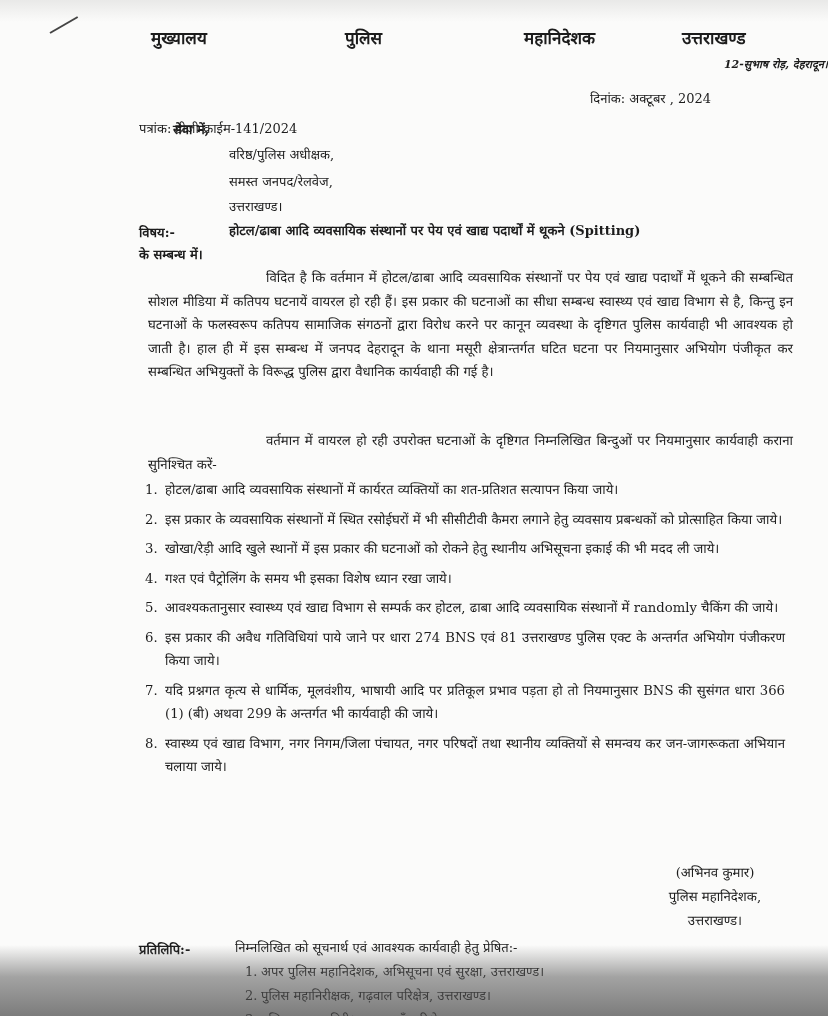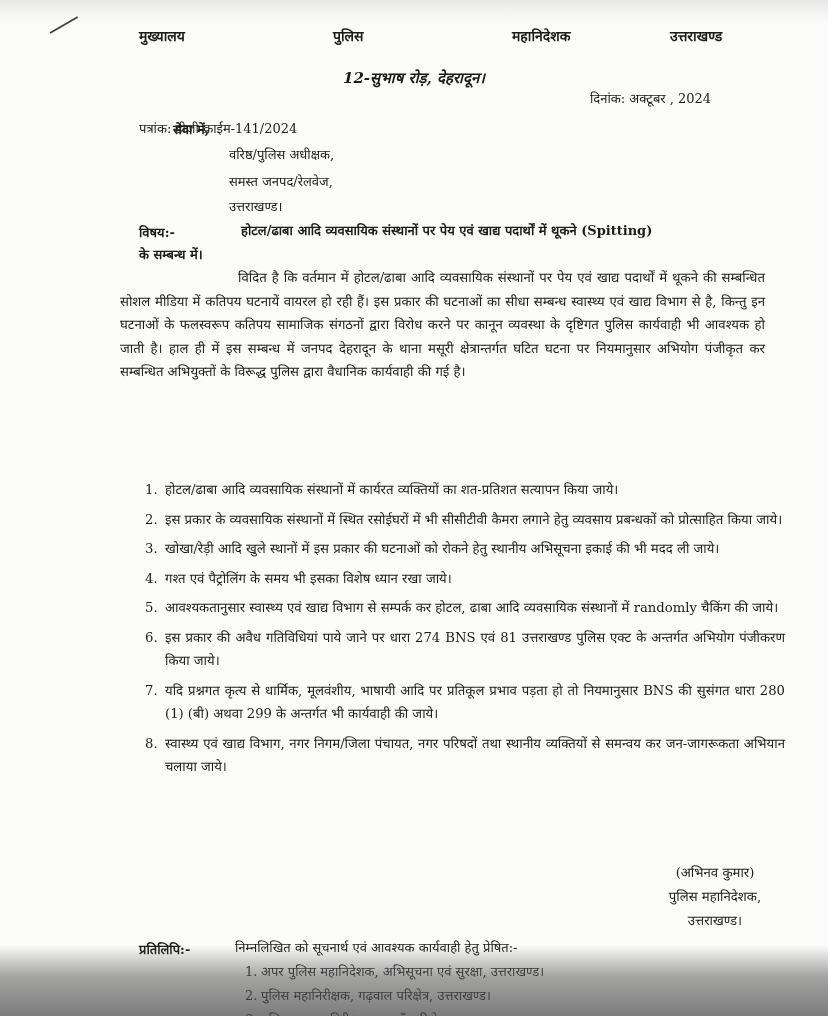--- a/index.html
+++ b/index.html
@@ -11,29 +11,29 @@
   }
   .page { position: absolute; left: 0; top: 0; width: 828px; height: 1016px; }
   .topshade {
     position: absolute; left: 0; top: 0; width: 828px; height: 22px;
     background: linear-gradient(#e9e9e8, rgba(251,251,250,0));
   }
   .mark {
     position: absolute; left: 50px; top: 32px; width: 32px; height: 2px;
     background: #444; transform: rotate(-30deg); transform-origin: left center;
   }
-  .hdr { position: absolute; top: 26px; font-size: 14px; font-weight: bold; }
+  .hdr { position: absolute; top: 26px; font-size: 17px; font-weight: bold; margin-left: 12px; }
   .addr {
-    position: absolute; top: 67px; left: 0; width: 828px; text-align: center;
-    font-size: 15px; font-weight: bold; font-style: italic;
+    position: absolute; top: 56px; left: 0; width: 828px; text-align: right;
+    font-size: 11px; font-weight: bold; font-style: italic;
   }
   .t { position: absolute; font-size: 13px; white-space: nowrap; }
   .b { font-weight: bold; }
   .para {
-    position: absolute; left: 120px; width: 645px; font-size: 13.2px;
+    position: absolute; left: 148px; width: 645px; font-size: 13.2px;
     line-height: 23.5px; text-align: justify; text-align-last: left;
   }
   .indent { text-indent: 118px; }
   .list { position: absolute; left: 145px; width: 640px; margin: 0; padding: 0; list-style: none; }
   .list li { font-size: 13.2px; line-height: 23.5px; display: flex; margin-bottom: 6px; }
   .list li .num { width: 20px; flex: none; }
   .list li .txt { flex: 1; text-align: justify; text-align-last: left; }
   .sig {
     position: absolute; left: 672px; top: 820px; width: 130px; height: 50px;
     font-family: "DejaVu Sans", sans-serif; color: #2a3470; font-style: italic;
@@ -65,24 +65,25 @@
 
   <div class="t" style="left:139px; top:91px;margin-top:28px;">पत्रांक: डीजी-क्राईम-141/2024</div>
   <div class="t" style="left:590px; top:89px;text-align:right;">दिनांक: अक्टूबर     , 2024</div>
 
   <div class="t b" style="left:139px; top:120px;margin-left:34px;">सेवा में,</div>
   <div class="t" style="left:229px; top:145px;">वरिष्ठ/पुलिस अधीक्षक,</div>
   <div class="t" style="left:229px; top:172px;">समस्त जनपद/रेलवेज,</div>
   <div class="t" style="left:229px; top:197px;">उत्तराखण्ड।</div>
 
   <div class="t b" style="left:139px; top:223px;text-align:center;">विषय:-</div>
-  <div class="t b" style="left:229px; top:221px;margin-left:12px;">होटल/ढाबा आदि व्यवसायिक संस्थानों पर पेय एवं खाद्य पदार्थों में थूकने (Spitting)</div>
+  <div class="t b" style="left:229px; top:221px;">होटल/ढाबा आदि व्यवसायिक संस्थानों पर पेय एवं खाद्य पदार्थों में थूकने (Spitting)</div>
   <div class="t b" style="left:139px; top:245px;">के सम्बन्ध में।</div>
 
   <div class="para indent" style="top:266px;">विदित है कि वर्तमान में होटल/ढाबा आदि व्यवसायिक संस्थानों पर पेय एवं खाद्य पदार्थों में थूकने की सम्बन्धित सोशल मीडिया में कतिपय घटनायें वायरल हो रही हैं। इस प्रकार की घटनाओं का सीधा सम्बन्ध स्वास्थ्य एवं खाद्य विभाग से है, किन्तु इन घटनाओं के फलस्वरूप कतिपय सामाजिक संगठनों द्वारा विरोध करने पर कानून व्यवस्था के दृष्टिगत पुलिस कार्यवाही भी आवश्यक हो जाती है। हाल ही में इस सम्बन्ध में जनपद देहरादून के थाना मसूरी क्षेत्रान्तर्गत घटित घटना पर नियमानुसार अभियोग पंजीकृत कर सम्बन्धित अभियुक्तों के विरूद्ध पुलिस द्वारा वैधानिक कार्यवाही की गई है।</div>
+  <div class="para indent" style="top:429px;">वर्तमान में वायरल हो रही उपरोक्त घटनाओं के दृष्टिगत निम्नलिखित बिन्दुओं पर नियमानुसार कार्यवाही कराना सुनिश्चित करें-</div>
 
   <ul class="list" style="top:478px;">
     <li>
         <span class="num">1.</span>
         <span class="txt">होटल/ढाबा आदि व्यवसायिक संस्थानों में कार्यरत व्यक्तियों का शत-प्रतिशत सत्यापन किया जाये।</span>
       </li>
     <li>
         <span class="num">2.</span>
         <span class="txt">इस प्रकार के व्यवसायिक संस्थानों में स्थित रसोईघरों में भी सीसीटीवी कैमरा लगाने हेतु व्यवसाय प्रबन्धकों को प्रोत्साहित किया जाये।</span>
       </li>
@@ -97,21 +98,21 @@
     <li>
         <span class="num">5.</span>
         <span class="txt">आवश्यकतानुसार स्वास्थ्य एवं खाद्य विभाग से सम्पर्क कर होटल, ढाबा आदि व्यवसायिक संस्थानों में randomly चैकिंग की जाये।</span>
       </li>
     <li>
         <span class="num">6.</span>
         <span class="txt">इस प्रकार की अवैध गतिविधियां पाये जाने पर धारा 274 BNS एवं 81 उत्तराखण्ड पुलिस एक्ट के अन्तर्गत अभियोग पंजीकरण किया जाये।</span>
       </li>
     <li>
         <span class="num">7.</span>
-        <span class="txt">यदि प्रश्नगत कृत्य से धार्मिक, मूलवंशीय, भाषायी आदि पर प्रतिकूल प्रभाव पड़ता हो तो नियमानुसार BNS की सुसंगत धारा 280 (1) (बी) अथवा 299 के अन्तर्गत भी कार्यवाही की जाये।</span>
+        <span class="txt">यदि प्रश्नगत कृत्य से धार्मिक, मूलवंशीय, भाषायी आदि पर प्रतिकूल प्रभाव पड़ता हो तो नियमानुसार BNS की सुसंगत धारा 366 (1) (बी) अथवा 299 के अन्तर्गत भी कार्यवाही की जाये।</span>
       </li>
     <li>
         <span class="num">8.</span>
         <span class="txt">स्वास्थ्य एवं खाद्य विभाग, नगर निगम/जिला पंचायत, नगर परिषदों तथा स्थानीय व्यक्तियों से समन्वय कर जन-जागरूकता अभियान चलाया जाये।</span>
       </li>
   </ul>
 
   <div class="block-sig" style="top:862px;">(अभिनव कुमार)</div>
   <div class="block-sig" style="top:886px;">पुलिस महानिदेशक,</div>
   <div class="block-sig" style="top:910px;">उत्तराखण्ड।</div>

